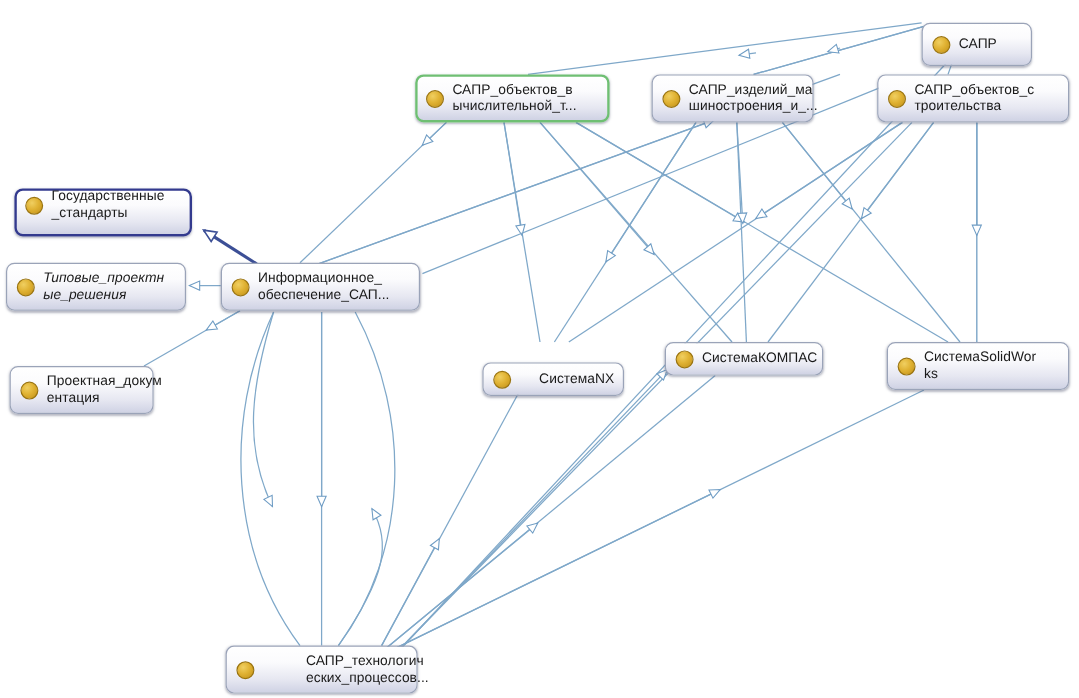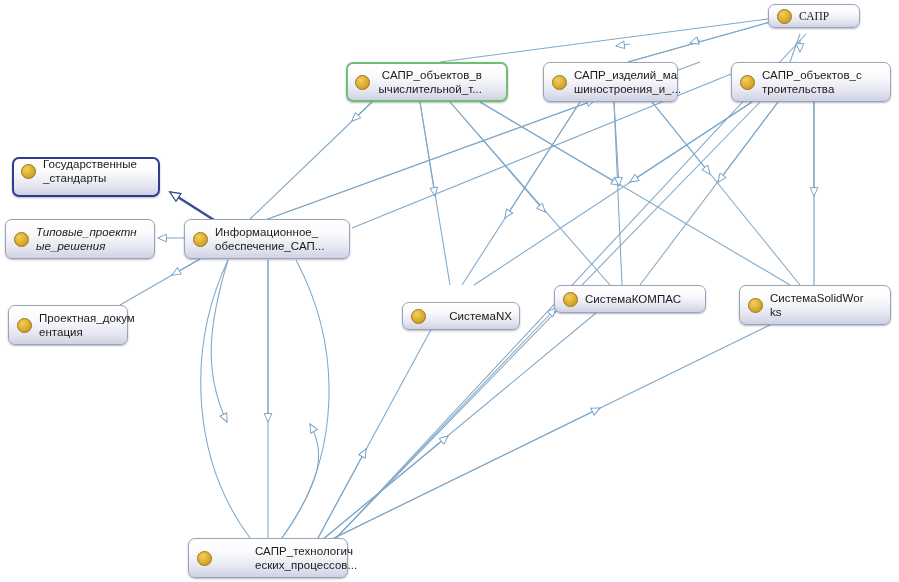--- a/index.html
+++ b/index.html
@@ -31,22 +31,21 @@
     display: flex;
     align-items: center;
     border-radius: 7px;
     border: 1px solid #9aa3b8;
     background: linear-gradient(to bottom, #ffffff 0%, #fbfbfd 34%, #e6e7f1 72%, #cfd2e4 100%);
     box-shadow: 0 1px 2px rgba(90,95,120,0.45);
     padding: 4px 7px 4px 8px;
   }
   .node.selected-green {
     border: 2px solid #6fbf73;
-    padding: 3px 24px 3px 7px;
-    text-align: right;
+    padding: 3px 6px 3px 7px;
   }
   .node.selected-navy {
     border: 2px solid #333a8e;
     padding: 3px 6px 15px 7px;
   }
   .node-bullet {
     flex: 0 0 auto;
     width: 13px;
     height: 13px;
     border-radius: 50%;
@@ -139,21 +138,21 @@
       <path d="M210,240 L700,62"></path>
       <path d="M210,240 L595,100" marker-end="url(#ah)"></path>
       <path d="M352,228 L736,72"></path>
     </g>
 
     <g fill="none" stroke="#3c4f96" stroke-width="2.6">
       <path d="M214,220 L170,192" marker-end="url(#ahd)"></path>
     </g>
   </svg>
 
-  <div class="node" style="left:768px; top:4px; width:92px; height:24px;font-family:Liberation Serif, serif;">
+  <div class="node" style="left:768px; top:19px; width:92px; height:36px;">
     <span class="node-bullet"></span>
     <span class="node-label">САПР</span>
   </div>
 
   <div class="node selected-green" style="left:346px; top:62px; width:162px; height:40px;">
     <span class="node-bullet"></span>
     <span class="node-label">САПР_объектов_в
 ычислительной_т...</span>
   </div>
 
@@ -191,21 +190,21 @@
     <span class="node-bullet"></span>
     <span class="node-label">Проектная_докум
 ентация</span>
   </div>
 
   <div class="node" style="left:402px; top:302px; width:118px; height:28px;text-align:right;">
     <span class="node-bullet"></span>
     <span class="node-label">СистемаNX</span>
   </div>
 
-  <div class="node" style="left:554px; top:285px; width:152px; height:28px;">
+  <div class="node" style="left:554px; top:285px; width:132px; height:28px;">
     <span class="node-bullet"></span>
     <span class="node-label">СистемаКОМПАС</span>
   </div>
 
   <div class="node" style="left:739px; top:285px; width:152px; height:40px;">
     <span class="node-bullet"></span>
     <span class="node-label">СистемаSolidWor
 ks</span>
   </div>
 

